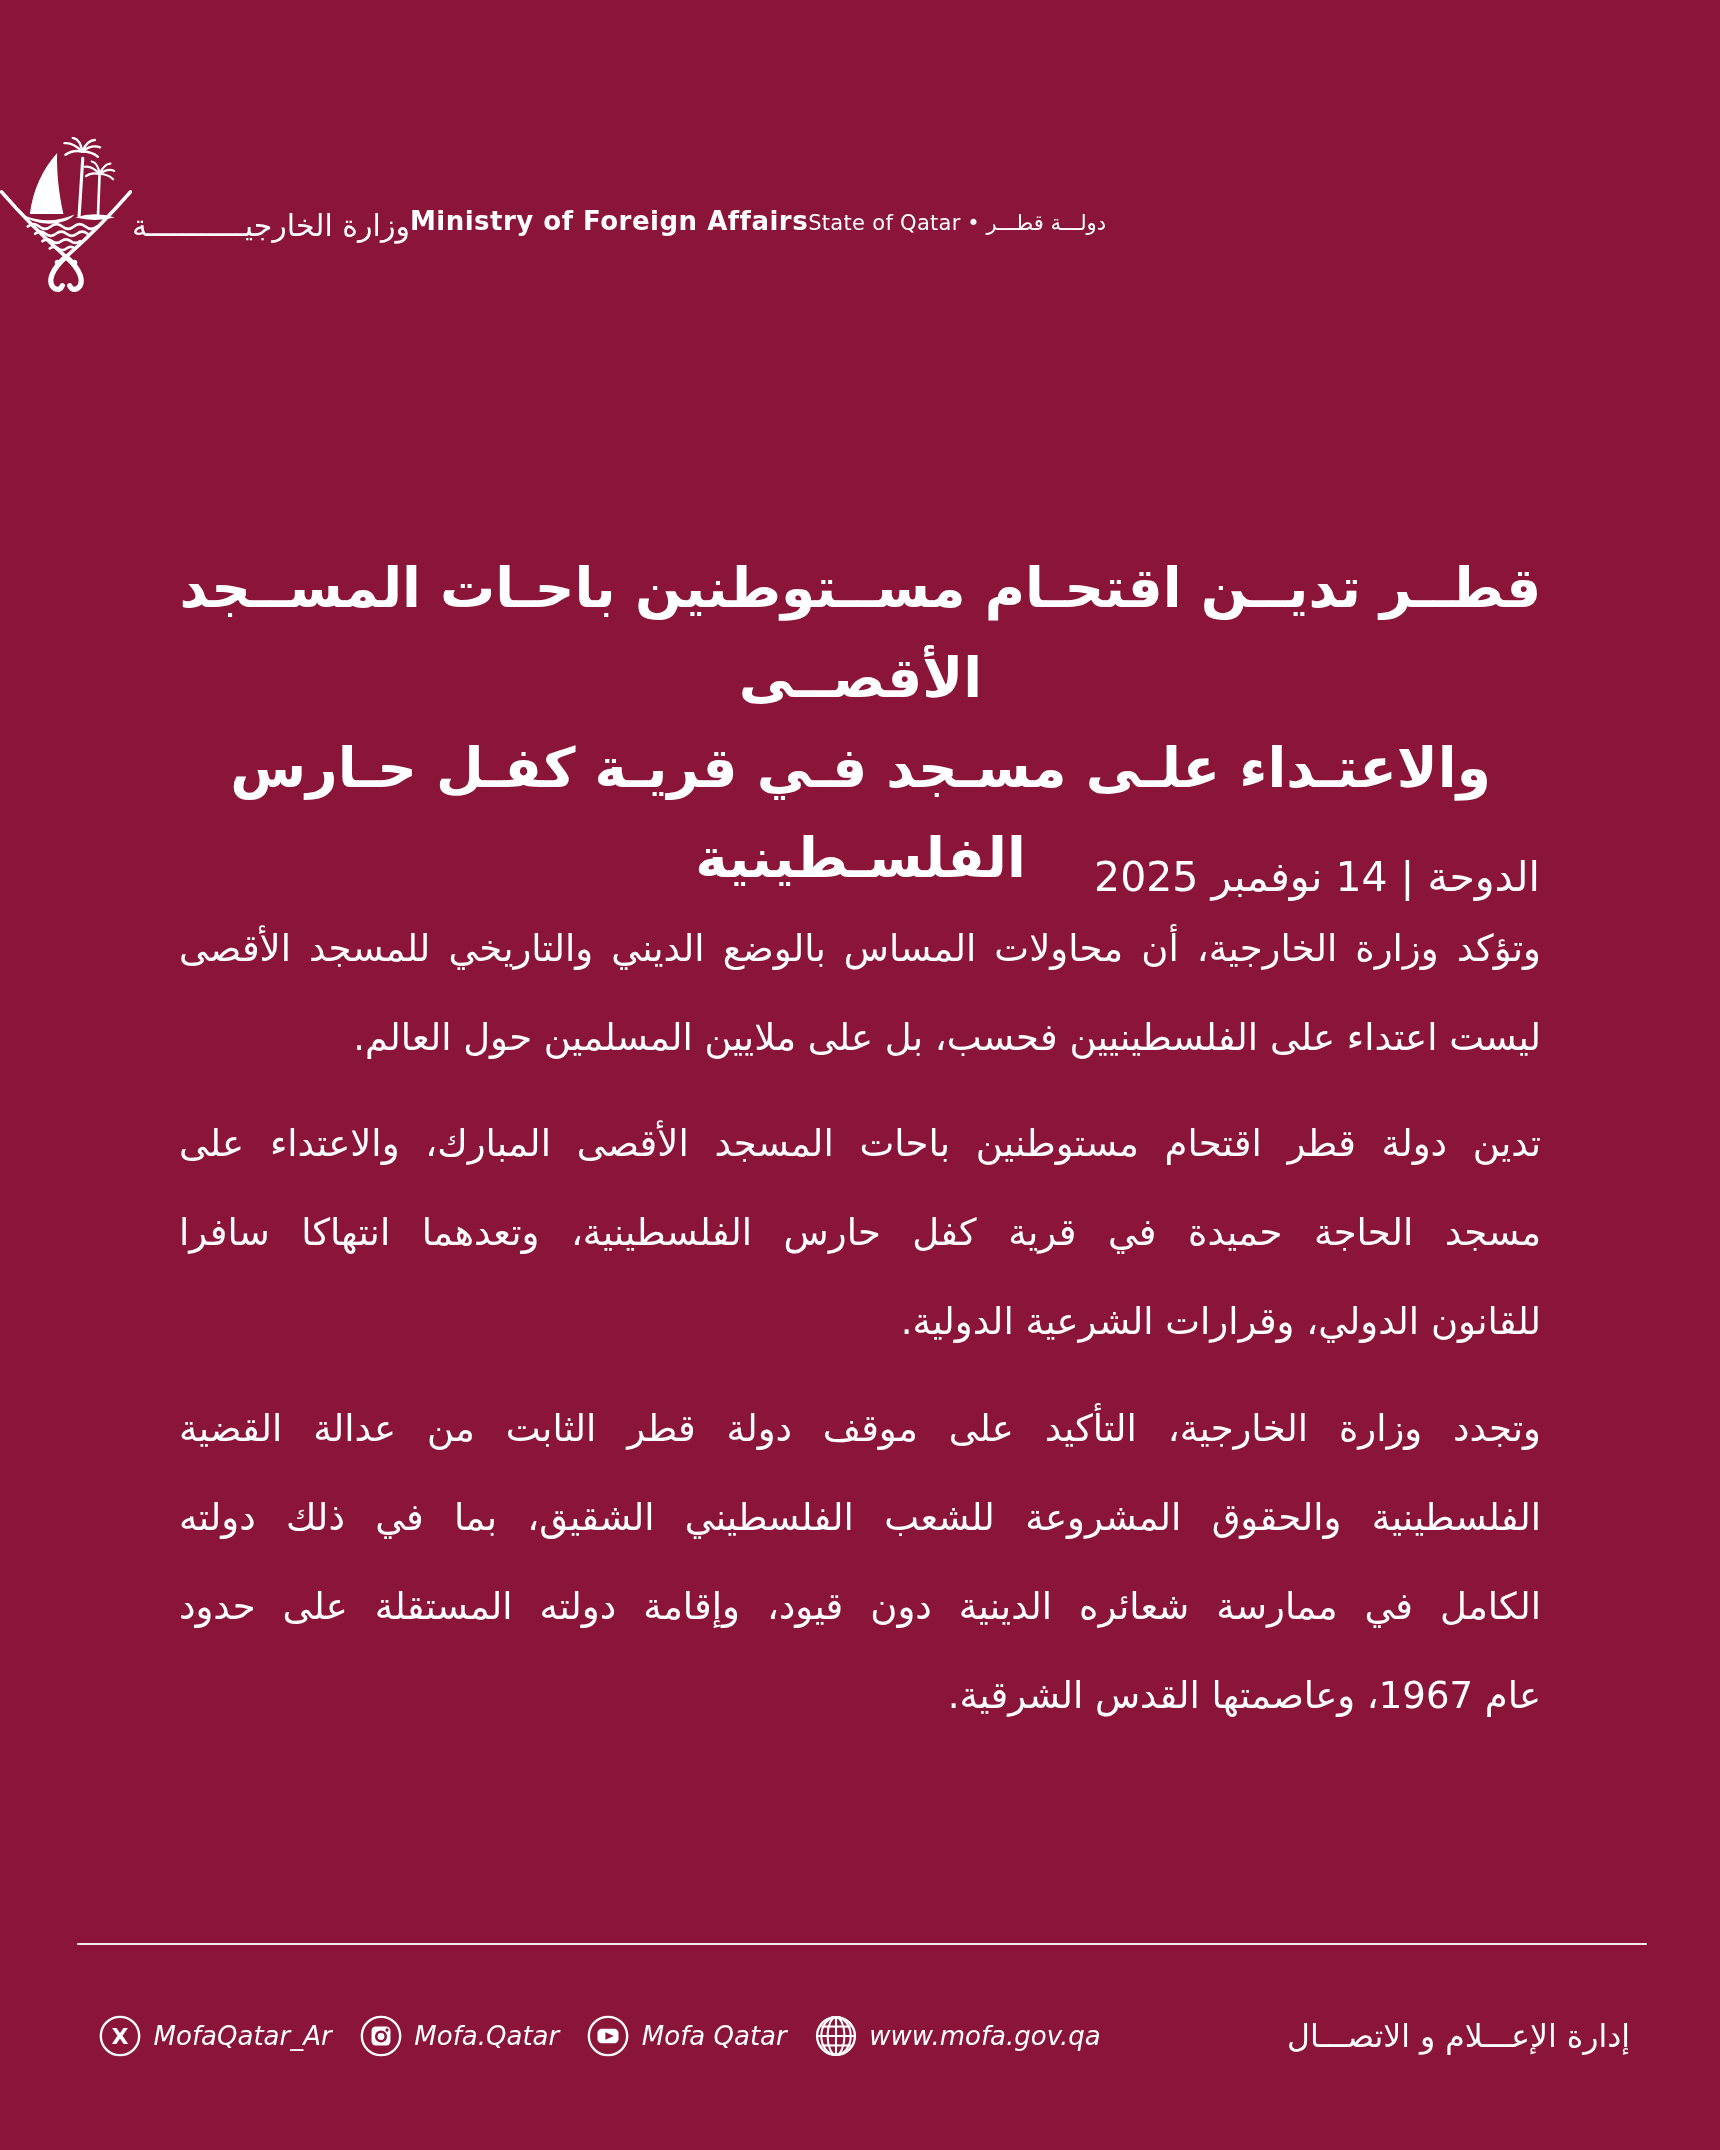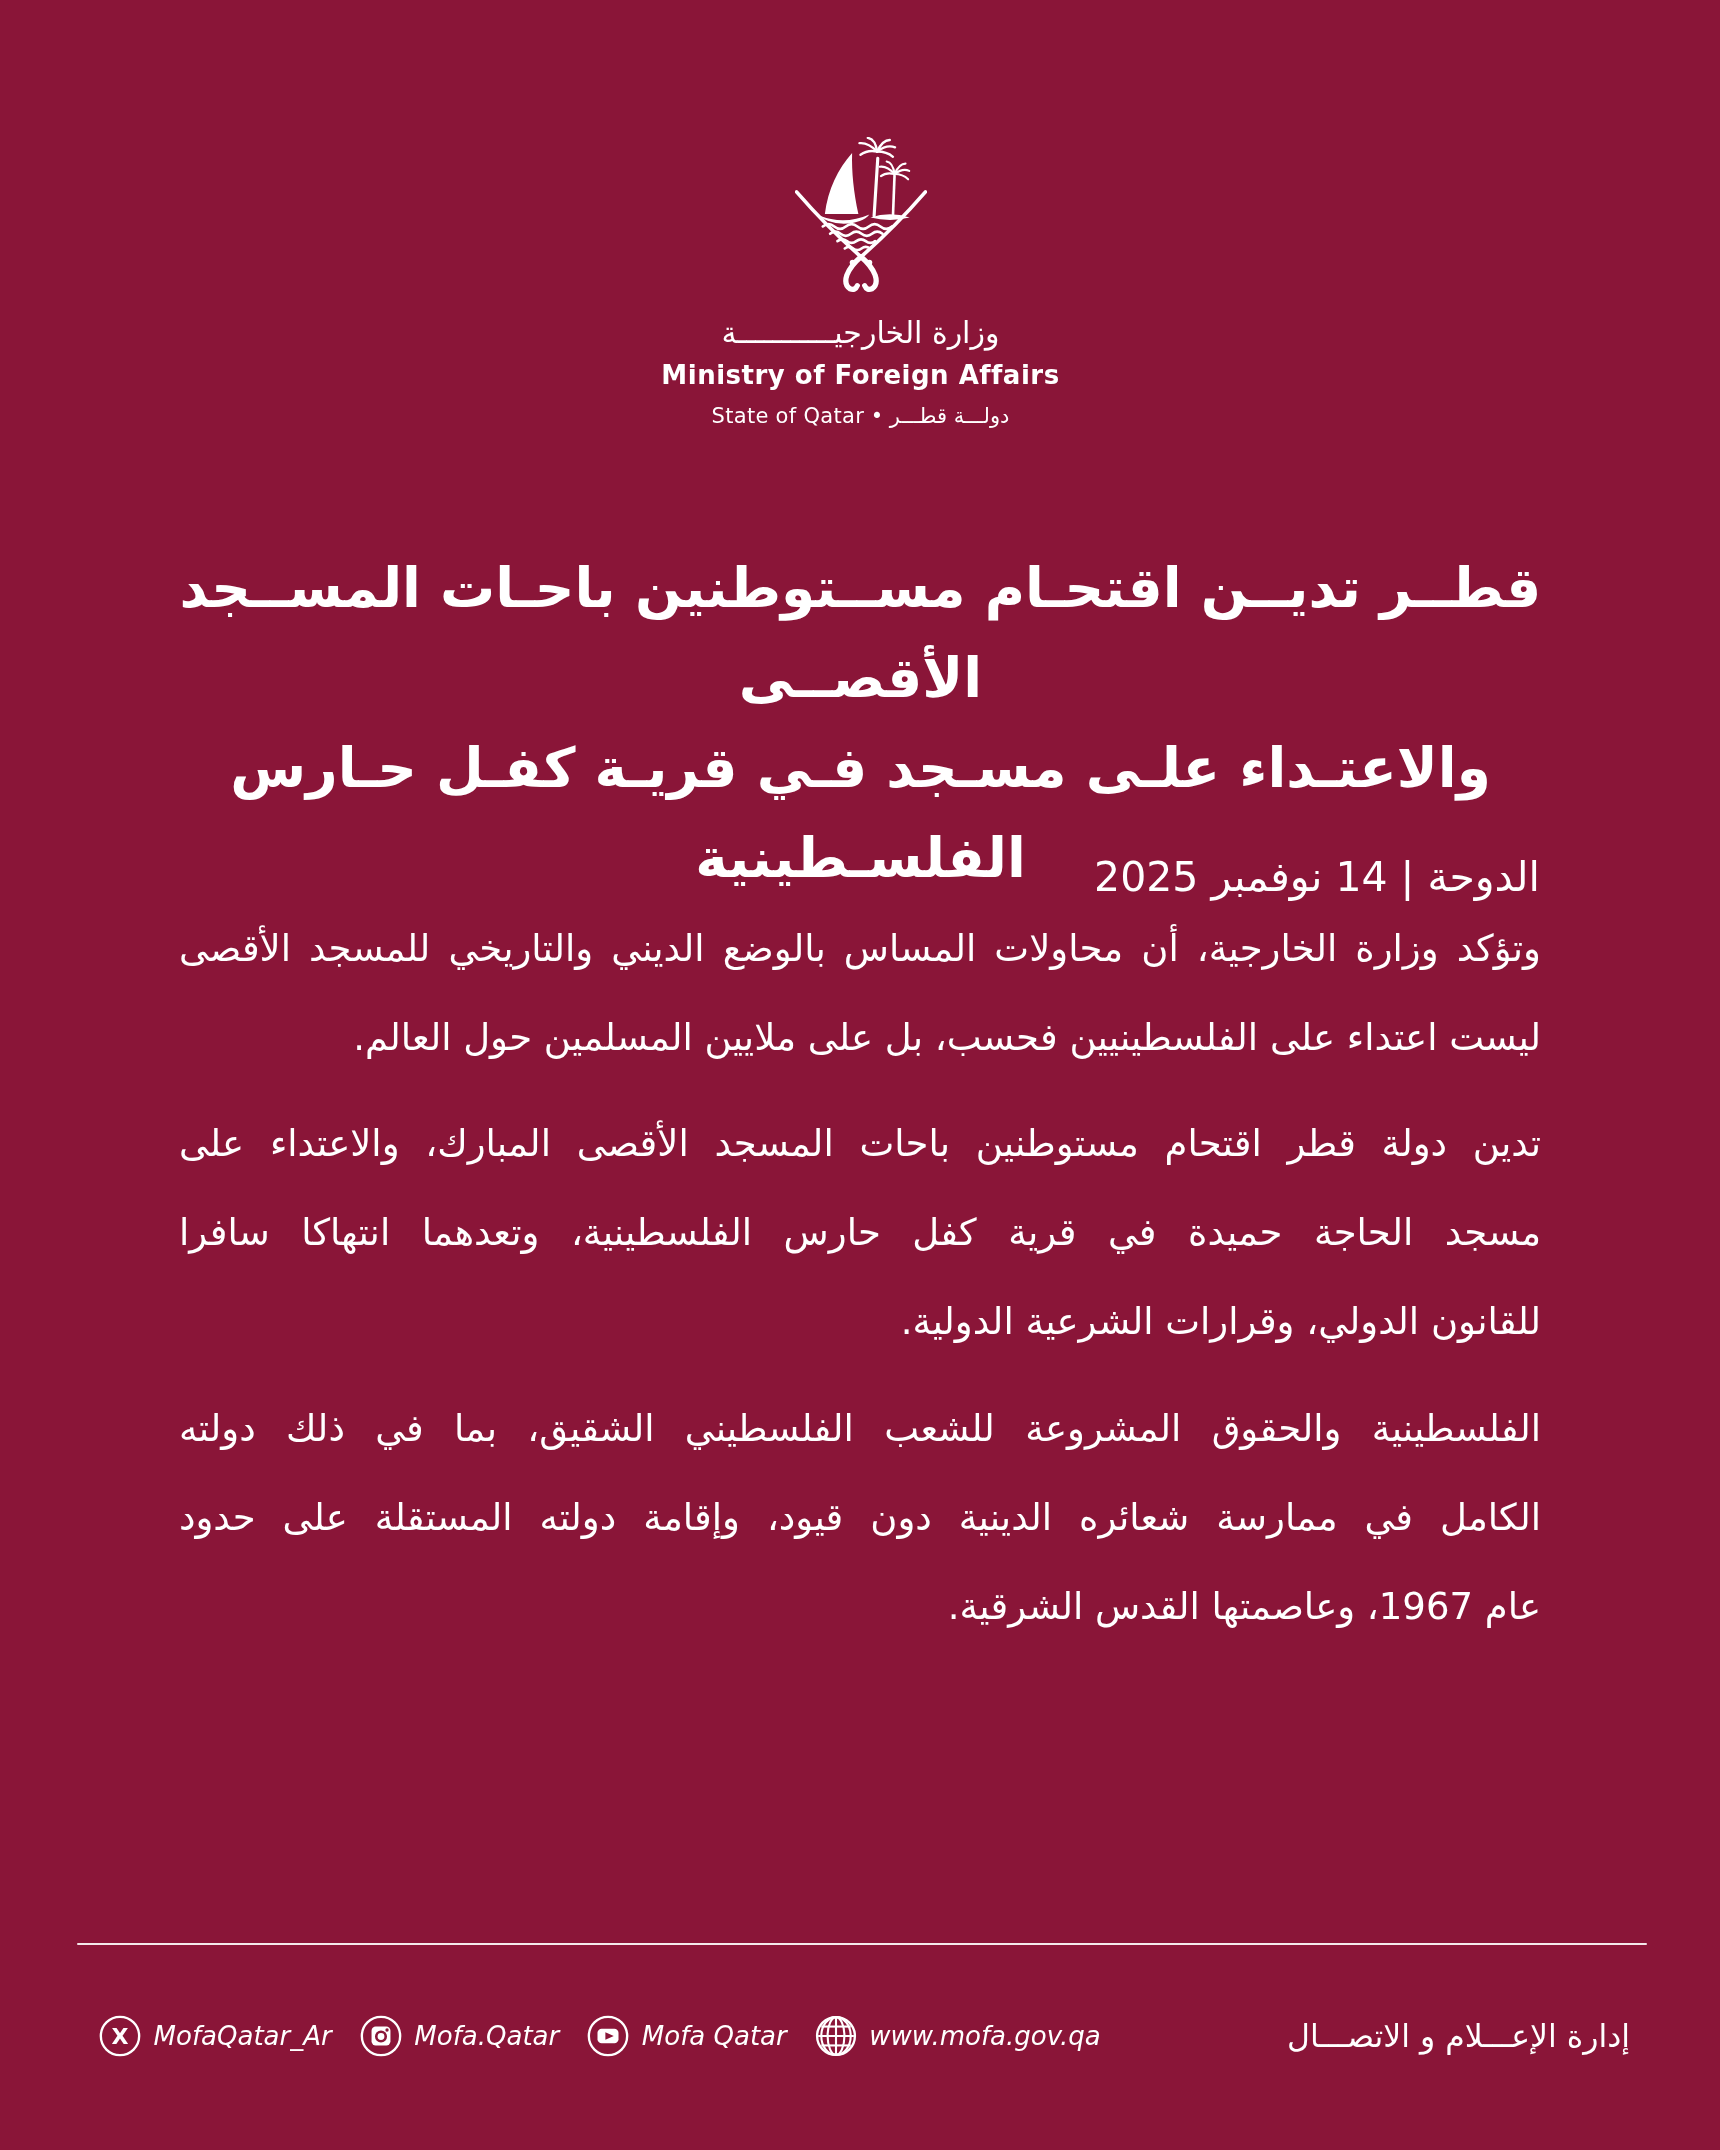--- a/index.html
+++ b/index.html
@@ -2,21 +2,21 @@
 <html lang="ar" style="font-size:8.4px"><head>
 <meta charset="utf-8">
 <style>
   html,body{margin:0;padding:0;}
   body{
     width:1721px;height:2151px;position:relative;overflow:hidden;
     background:#8A1538;color:#FFFFFF;
     font-family:"DejaVu Sans", sans-serif;
   }
   
-  .logo-block{position:absolute;top:137px;left:0;right:0;display:flex;flex-direction:column;align-items:center;}
+  .logo-block{position:absolute;top:137px;left:0;right:0;display:flex;align-items:center;}
   .emblem{width:132px;height:159px;display:block;}
   .emblem *{vector-effect:none;}
   .ministry-ar{margin-top:20px;font-size:30px;line-height:1.15;direction:rtl;}
   .ministry-en{margin-top:9.5px;font-size:26px;font-weight:600;letter-spacing:0.5px;}
   .state-line{margin-top:13.7px;font-size:21px;font-weight:500;direction:rtl;letter-spacing:0.3px;}
   
   .headline{
     position:absolute;top:543px;left:89px;right:89px;
     direction:rtl;text-align:center;font-weight:bold;
     font-size:55px;line-height:90px;
@@ -108,20 +108,21 @@
   <div class="paragraph">
     <div class="body-line">وتؤكد وزارة الخارجية، أن محاولات المساس بالوضع الديني والتاريخي للمسجد الأقصى</div>
     <div class="body-line last">ليست اعتداء على الفلسطينيين فحسب، بل على ملايين المسلمين حول العالم.</div>
   </div>
   <div class="paragraph">
     <div class="body-line">تدين دولة قطر اقتحام مستوطنين باحات المسجد الأقصى المبارك، والاعتداء على</div>
     <div class="body-line">مسجد الحاجة حميدة في قرية كفل حارس الفلسطينية، وتعدهما انتهاكا سافرا</div>
     <div class="body-line last">للقانون الدولي، وقرارات الشرعية الدولية.</div>
   </div>
   <div class="paragraph">
+    <div class="body-line">وتجدد وزارة الخارجية، التأكيد على موقف دولة قطر الثابت من عدالة القضية</div>
     <div class="body-line">الفلسطينية والحقوق المشروعة للشعب الفلسطيني الشقيق، بما في ذلك دولته</div>
     <div class="body-line">الكامل في ممارسة شعائره الدينية دون قيود، وإقامة دولته المستقلة على حدود</div>
     <div class="body-line last">عام 1967، وعاصمتها القدس الشرقية.</div>
   </div>
 </div>
 
 <div class="divider"></div>
 
 <div class="footer">
   <div class="social-row">

